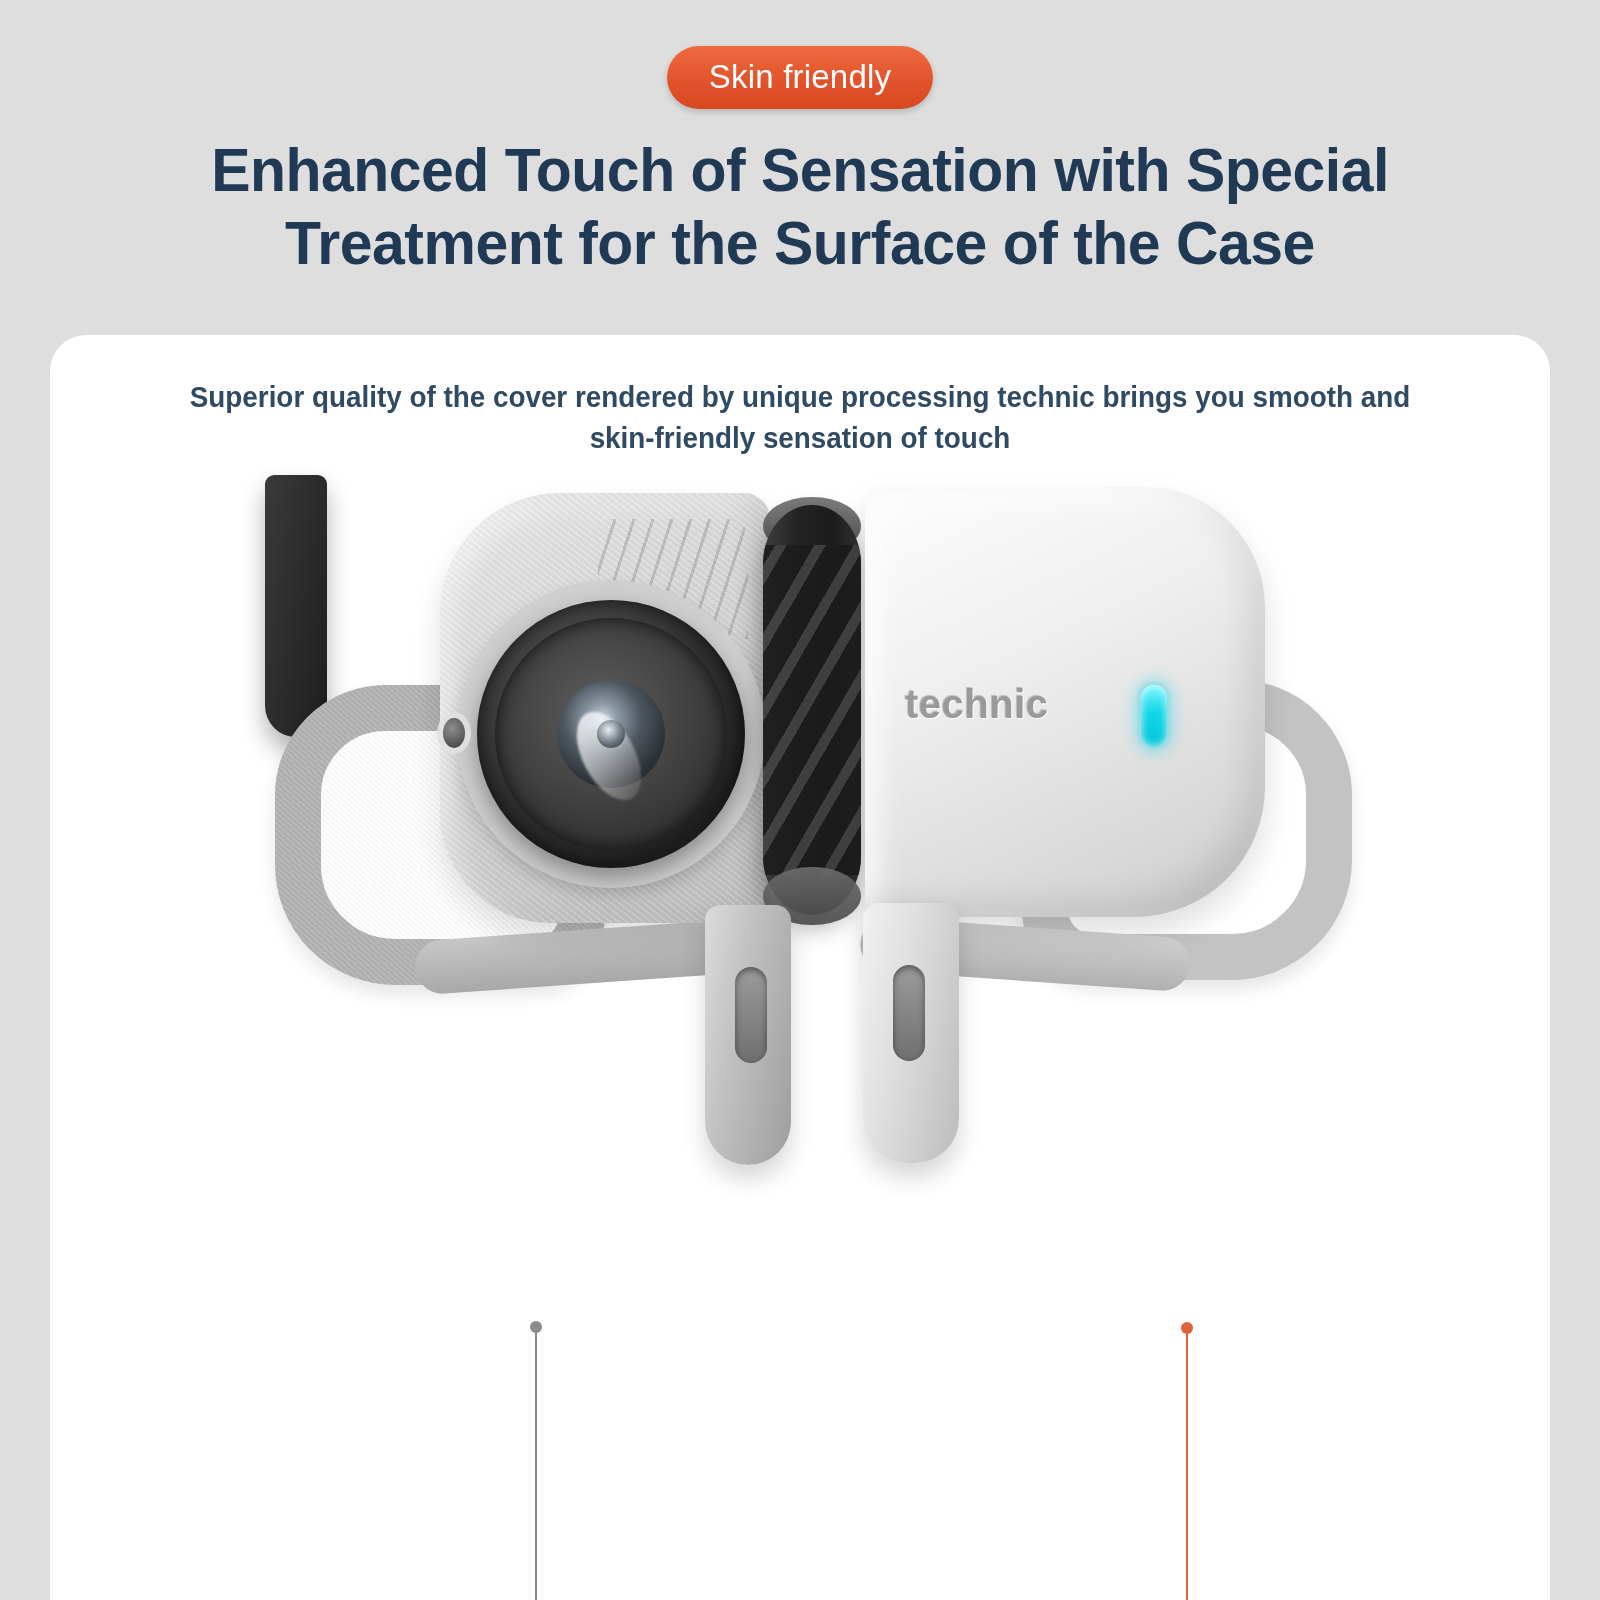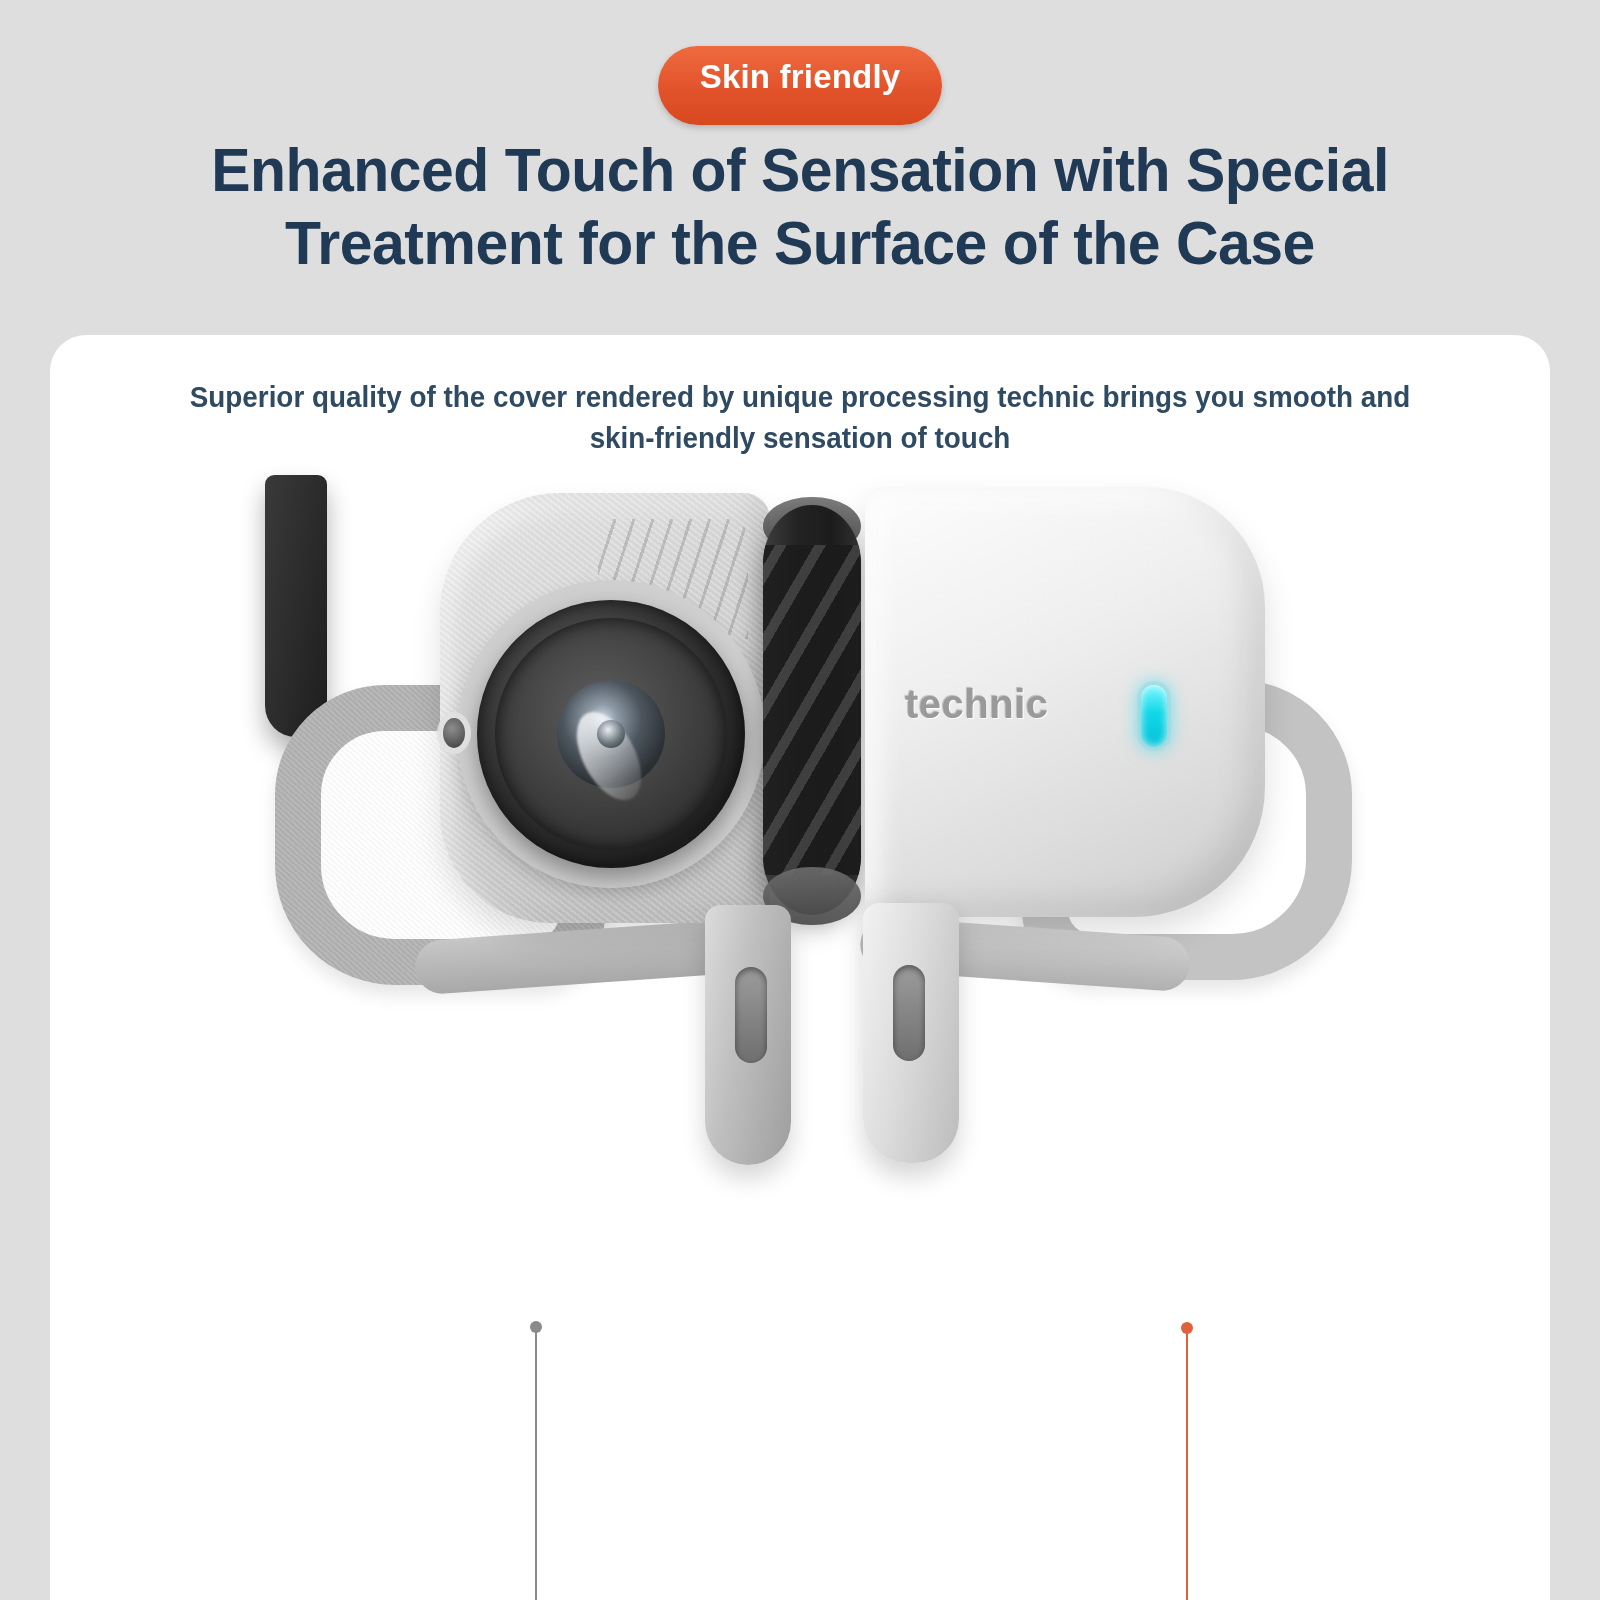--- a/index.html
+++ b/index.html
@@ -13,23 +13,23 @@
   .page { position:relative; width:1600px; height:1600px; }
 
   
   .badge-wrap {
     position:absolute; top:46px; left:0; width:1600px;
     display:flex; justify-content:center;
   }
   .badge {
     background:linear-gradient(180deg,#ef6a3f 0%, #e2532c 55%, #d8481f 100%);
     color:#ffffff;
-    font-size:33px; font-weight:bold;
+    font-size:33px; font-weight:normal;
     letter-spacing:0.2px;
-    padding:14px 42px 32px 42px;
+    padding:14px 42px 16px 42px;
     border-radius:40px;
     box-shadow:0 3px 6px rgba(0,0,0,0.18);
     line-height:1;
   }
 
   
   .headline {
     position:absolute; top:134px; left:0; width:1600px;
     text-align:center;
     color:#203a55;

